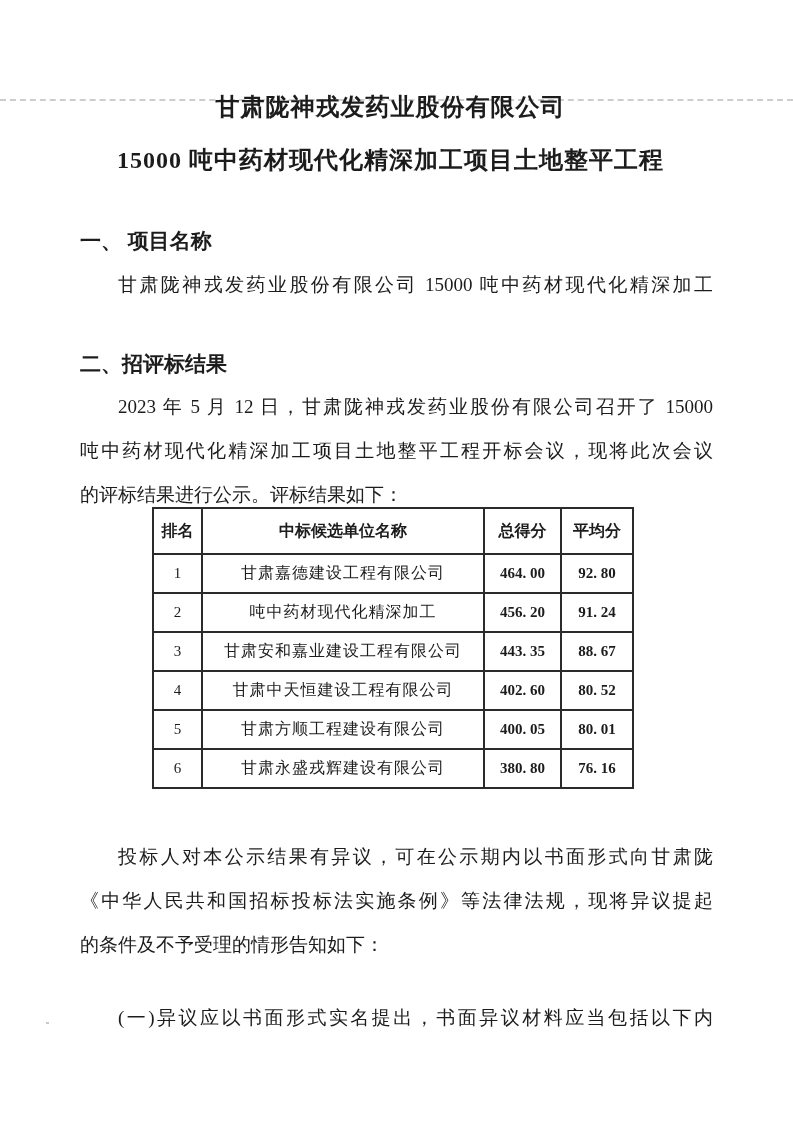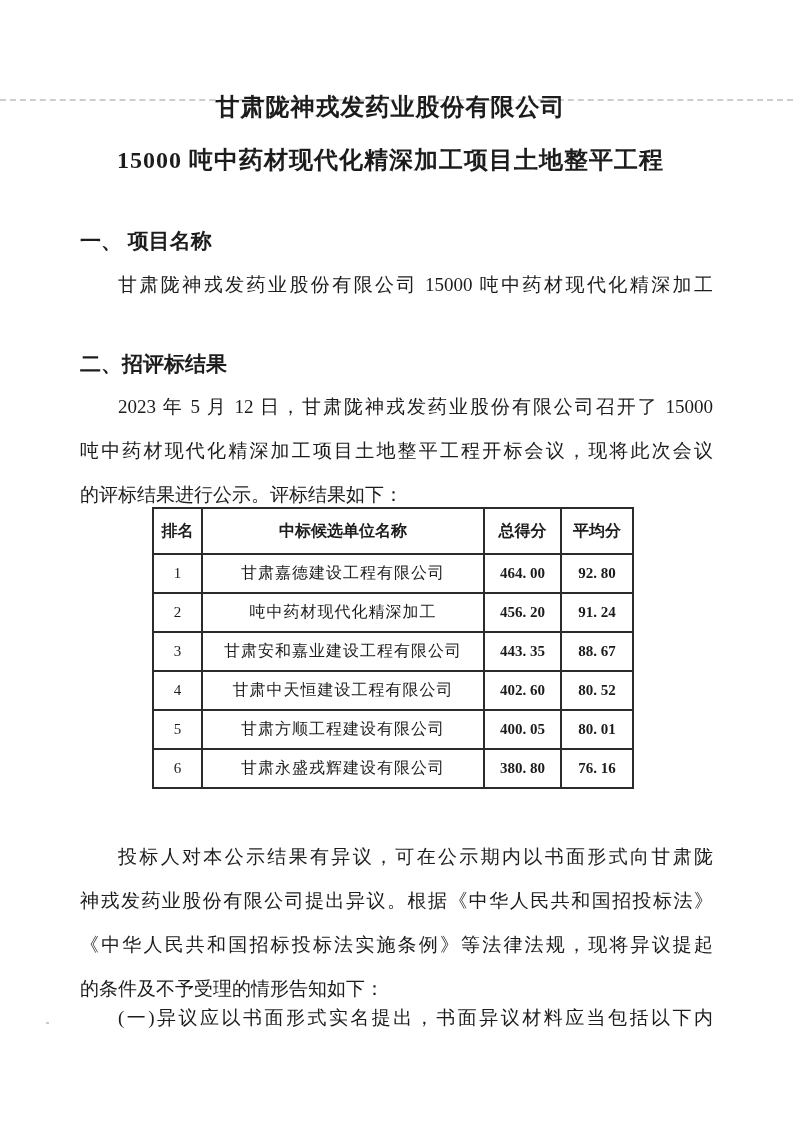--- a/index.html
+++ b/index.html
@@ -131,21 +131,20 @@
         <td class="name">甘肃永盛戎辉建设有限公司</td>
         <td class="num">380. 80</td>
         <td class="num">76. 16</td>
       </tr>
     </tbody>
       </table>
   </div>
 
   <div class="para p3">
     <div class="line ind just">投标人对本公示结果有异议，可在公示期内以书面形式向甘肃陇</div>
-    <div class="line just">神戎发药业股份有限公司提出异议。根据《中华人民共和国招投标法》</div>
     <div class="line just">《中华人民共和国招标投标法实施条例》等法律法规，现将异议提起</div>
     <div class="line">的条件及不予受理的情形告知如下：</div>
   </div>
   <div class="para p4">
     <div class="line ind just">(一)异议应以书面形式实名提出，书面异议材料应当包括以下内</div>
   </div>
 
 </div>
 
 </body></html>

